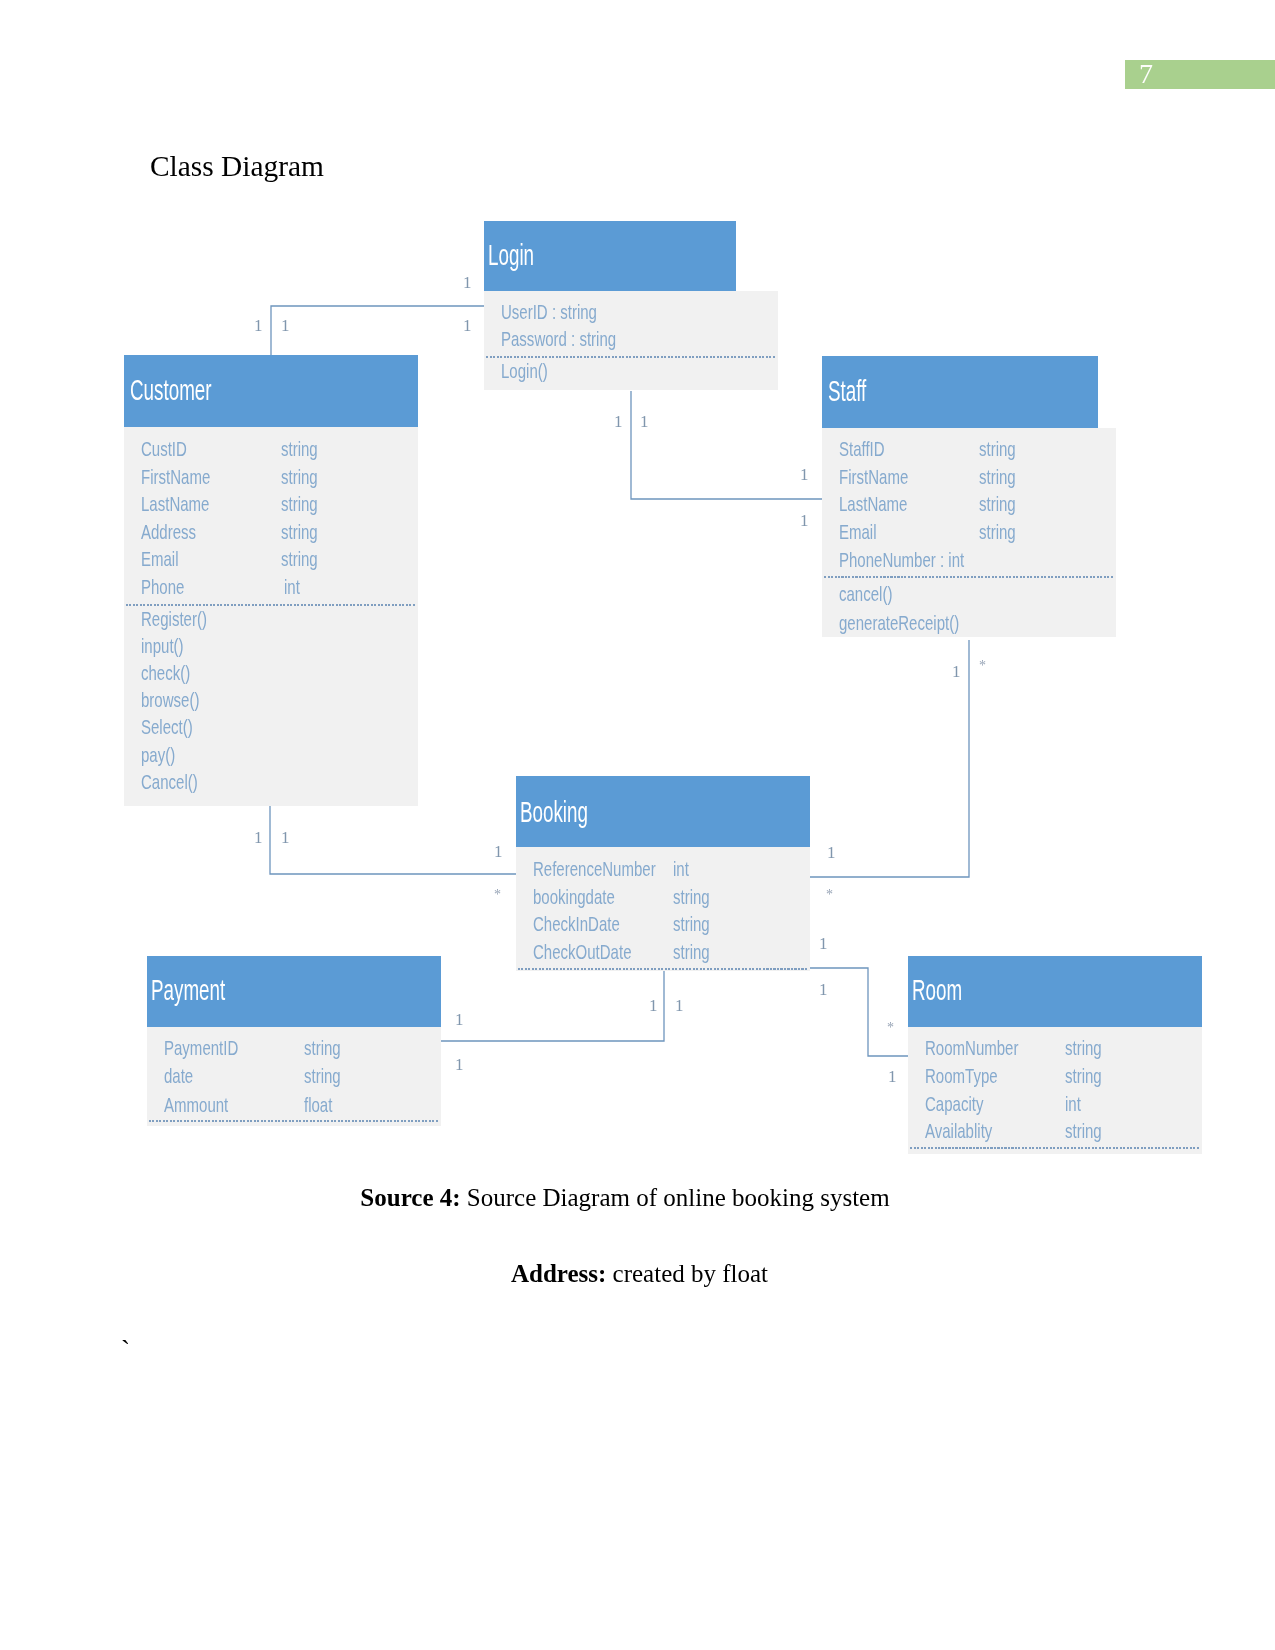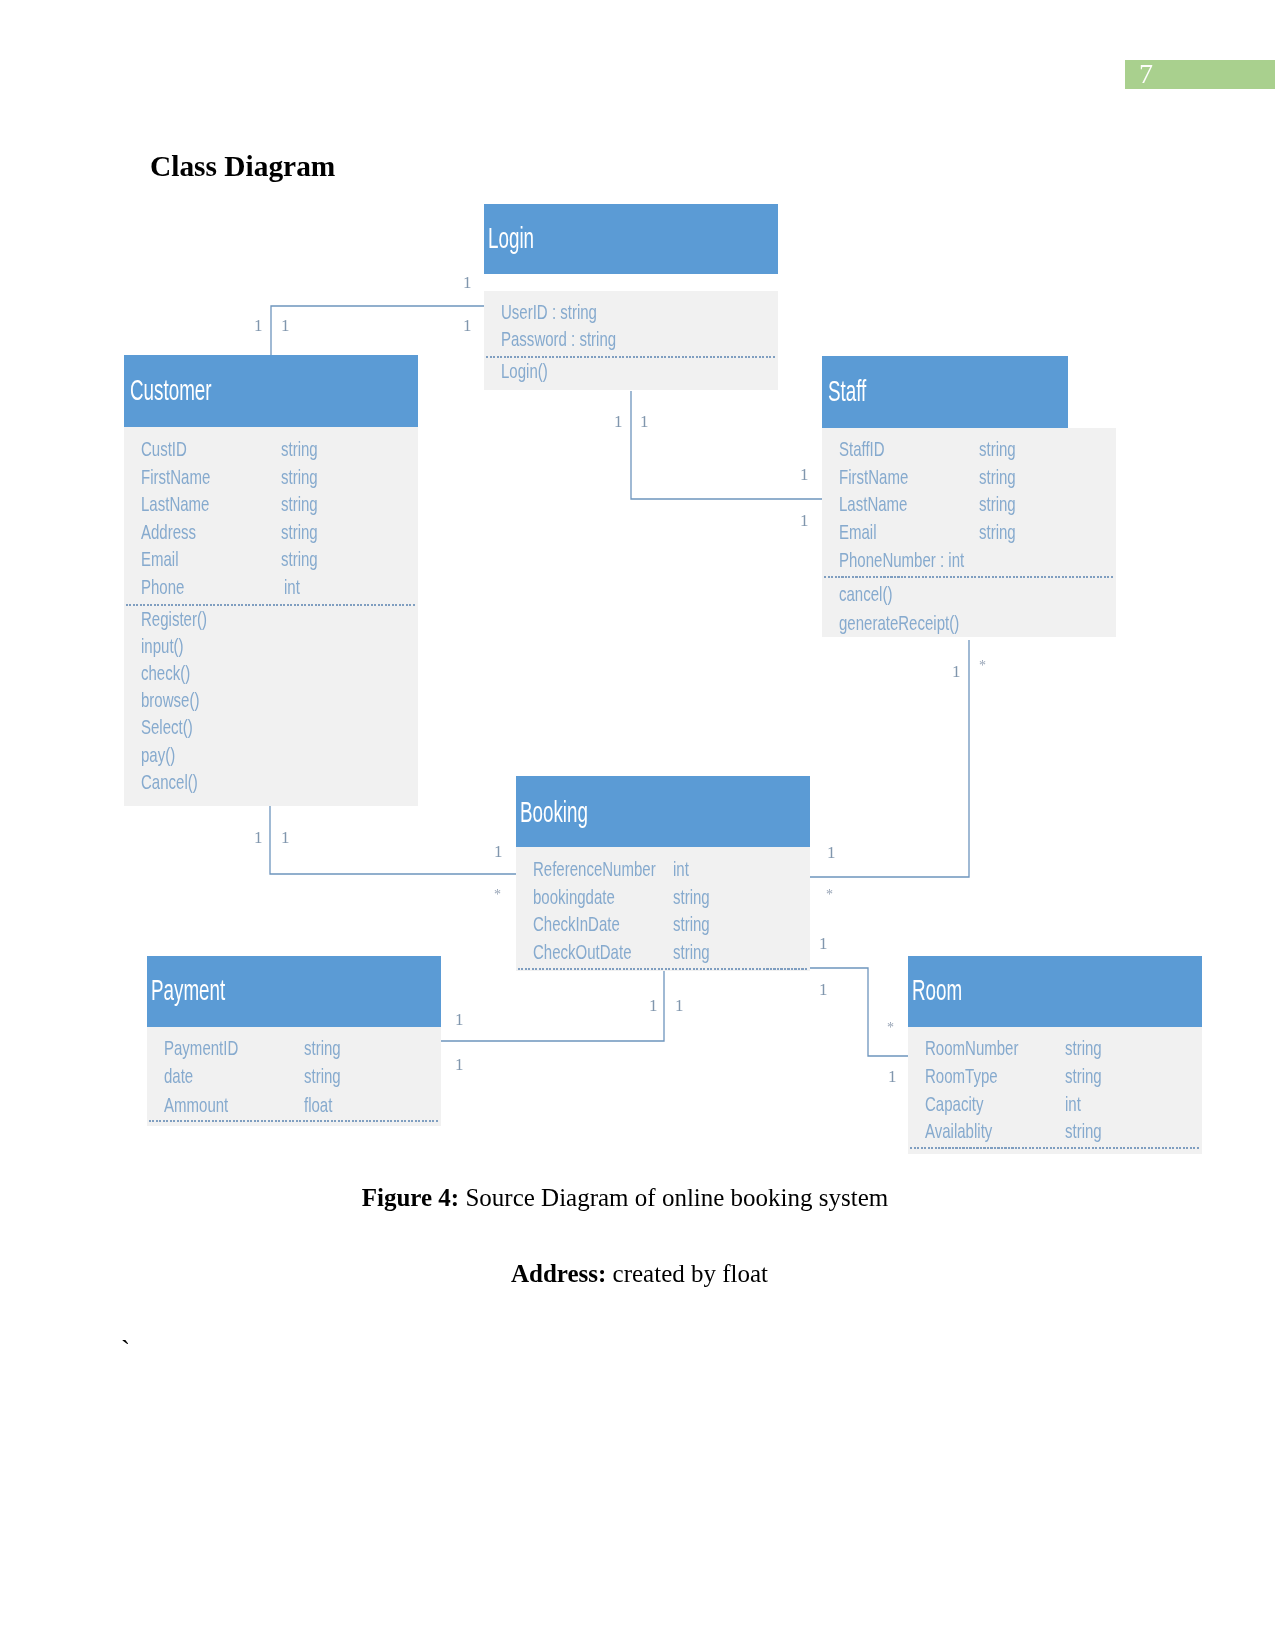--- a/index.html
+++ b/index.html
@@ -3,21 +3,21 @@
 <meta charset="utf-8">
 <style>
   html,body{margin:0;padding:0;}
   body{width:1275px;height:1650px;background:#ffffff;position:relative;overflow:hidden;
        font-family:"Liberation Serif",serif;}
   .page{position:absolute;left:0;top:0;width:1275px;height:1650px;overflow:hidden;}
 
   #hdr-title{position:absolute;left:164px;top:58px;font-size:25.5px;color:#000;white-space:nowrap;letter-spacing:0px;}
   #pagenum-box{position:absolute;left:1125px;top:60px;width:150px;height:29px;background:#a9d08e;}
   #pagenum{position:absolute;left:1139px;top:58px;font-size:28px;color:#fdfdfb;letter-spacing:.5px;}
-  #sec-title{position:absolute;left:150px;top:150px;font-size:29.4px;font-weight:bold;color:#000;}
+  #sec-title{position:absolute;left:150px;top:150px;font-size:29.4px;font-weight:normal;color:#000;}
   #fig-cap{position:absolute;left:0;top:1184px;width:1250px;text-align:center;font-size:25px;color:#000;}
   #src-cap{position:absolute;left:0;top:1260px;width:1279px;text-align:center;font-size:25px;color:#000;}
   #tick{position:absolute;left:121px;top:1335px;font-size:27px;color:#000;}
   .bld{font-weight:bold;}
 
   
   #diagram{position:absolute;left:0;top:0;width:1275px;height:1650px;}
   #conn{position:absolute;left:0;top:0;width:1275px;height:1650px;}
   .cls{position:absolute;}
   .hd{position:absolute;background:#5b9bd5;box-sizing:border-box;}
@@ -46,21 +46,21 @@
   <div id="diagram">
     <svg id="conn" viewBox="0 0 1275 1650">
         <polyline points="271,361 271,306 484,306" fill="none" stroke="#6e95bd" stroke-width="1.3"></polyline>
         <polyline points="631,391 631,499 822,499" fill="none" stroke="#6e95bd" stroke-width="1.3"></polyline>
         <polyline points="270,805 270,874 516,874" fill="none" stroke="#6e95bd" stroke-width="1.3"></polyline>
         <polyline points="969,640 969,877 810,877" fill="none" stroke="#6e95bd" stroke-width="1.3"></polyline>
         <polyline points="664,971 664,1041 441,1041" fill="none" stroke="#6e95bd" stroke-width="1.3"></polyline>
         <polyline points="810,968 868,968 868,1056 910,1056" fill="none" stroke="#6e95bd" stroke-width="1.3"></polyline>
       </svg>
   <div class="cls">
-        <div class="hd" style="left: 484px; top: 204px; width: 294px; height: 70px;">
+        <div class="hd" style="left: 484px; top: 221px; width: 252px; height: 70px;">
           <span style="left: 4px; top: 17px;">Login</span>
         </div>
         <div class="bd" style="left: 484px; top: 291px; width: 294px; height: 99px;"></div>
         <div class="row" style="left: 501px; top: 300px;">UserID : string</div>
         <div class="row" style="left: 501px; top: 327.2px;">Password : string</div>
         <div class="dsep" style="left: 486px; top: 356px; width: 290px;"></div>
         <div class="row" style="left: 501px; top: 359px;">Login()</div>
       </div>
       <div class="cls">
         <div class="hd" style="left: 124px; top: 355px; width: 294px; height: 72px;">
@@ -82,21 +82,21 @@
         <div class="dsep" style="left: 126px; top: 604px; width: 290px;"></div>
         <div class="row" style="left: 141px; top: 607px;">Register()</div>
         <div class="row" style="left: 141px; top: 634.1px;">input()</div>
         <div class="row" style="left: 141px; top: 661.2px;">check()</div>
         <div class="row" style="left: 141px; top: 688.3px;">browse()</div>
         <div class="row" style="left: 141px; top: 715.4px;">Select()</div>
         <div class="row" style="left: 141px; top: 742.5px;">pay()</div>
         <div class="row" style="left: 141px; top: 769.6px;">Cancel()</div>
       </div>
       <div class="cls">
-        <div class="hd" style="left: 822px; top: 356px; width: 246px; height: 72px; text-align: center;">
+        <div class="hd" style="left: 822px; top: 356px; width: 276px; height: 72px; text-align: center;">
           <span style="left: 6px; top: 18px;">Staff</span>
         </div>
         <div class="bd" style="left: 822px; top: 428px; width: 294px; height: 209px;"></div>
         <div class="row" style="left: 839px; top: 437px;">StaffID</div>
         <div class="row" style="left: 979px; top: 437px;">string</div>
         <div class="row" style="left: 839px; top: 464.7px;">FirstName</div>
         <div class="row" style="left: 979px; top: 464.7px;">string</div>
         <div class="row" style="left: 839px; top: 492.4px;">LastName</div>
         <div class="row" style="left: 979px; top: 492.4px;">string</div>
         <div class="row" style="left: 839px; top: 520.1px;">Email</div>
@@ -168,16 +168,16 @@
       <div class="mult" style="left: 819px; top: 935px;">1</div>
       <div class="mult" style="left: 819px; top: 981px;">1</div>
       <div class="mult" style="left: 649px; top: 997px;">1</div>
       <div class="mult" style="left: 675px; top: 997px;">1</div>
       <div class="mult" style="left: 455px; top: 1011px;">1</div>
       <div class="mult" style="left: 455px; top: 1056px;">1</div>
       <div class="mult star" style="left: 887px; top: 1021px;">*</div>
       <div class="mult" style="left: 888px; top: 1068px;">1</div>
     </div>
 
-  <div id="fig-cap"><span class="bld">Figure 4:</span><span> Source Diagram of online booking system</span></div>
+  <div id="fig-cap"><span class="bld">Source 4:</span><span> Source Diagram of online booking system</span></div>
   <div id="src-cap"><span class="bld">Address:</span><span> created by float</span></div>
   <div id="tick">`</div>
 </div>
 
 </body></html>

